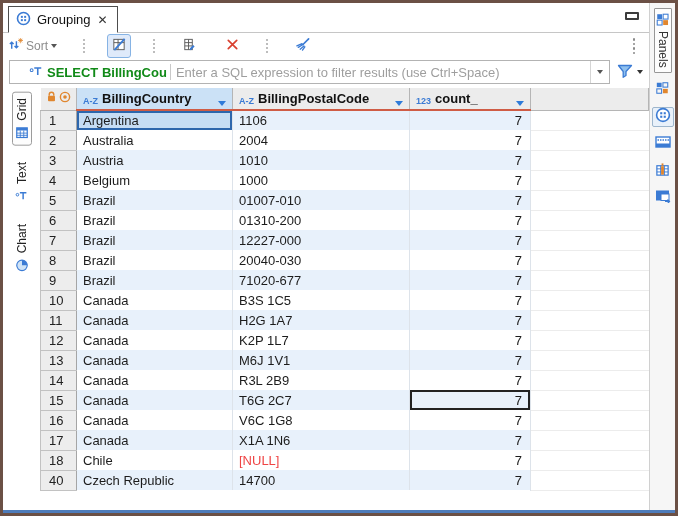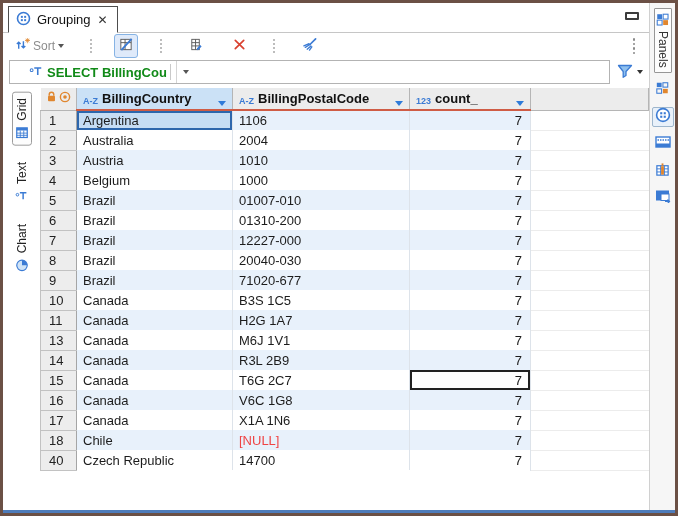--- a/index.html
+++ b/index.html
@@ -12,21 +12,21 @@
   
   .main-col { flex: 1; min-width: 0; display: flex; flex-direction: column; }
 
   .tab-strip { height: 30px; position: relative; display: flex; align-items: flex-end; border-bottom: 1px solid #c6c6c6; background: #fff; }
   .tab { display: flex; align-items: center; gap: 6px; height: 27px; margin-left: 5px; margin-bottom: -1px;
          padding: 0 8px 0 7px; background: #fff; border: 1px solid #4d4d4d; border-bottom: 1px solid #fff; text-align: right; }
   .tab-label { font-size: 13px; color: #111; }
   .tab-close { font-size: 12px; color: #333; cursor: pointer; padding: 0 1px; }
   .minimize-btn { position: absolute; right: 10px; top: 9px; width: 14px; height: 8px; border: 2px solid #3c3c3c; border-radius: 1px; background: #fff; cursor: pointer; }
 
-  .toolbar { height: 26px; display: flex; align-items: center; padding-left: 7px; gap: 20px; }
+  .toolbar { height: 26px; display: flex; align-items: center; gap: 20px; }
   .tbtn { display: flex; align-items: center; gap: 3px; padding: 2px 3px; border: 1px solid transparent; border-radius: 3px; cursor: pointer; }
   .tbtn.selected { background: #dfeafa; border-color: #86b3e4; }
   .sort-label { color: #8c8c8c; font-size: 12px; }
   .caret-dn { width: 0; height: 0; border-left: 3.5px solid transparent; border-right: 3.5px solid transparent; border-top: 4px solid #555; }
   .vsep { border-left: 2px dotted #bdbdbd; height: 14px; margin: 0 2px; }
   .overflow-dots { margin-left: auto; margin-right: 14px; display: flex; flex-direction: column; gap: 2px; cursor: pointer; }
   .overflow-dots i { width: 2.5px; height: 2.5px; border-radius: 50%; background: #8a8a8a; }
 
   .filter-bar { height: 29px; display: flex; align-items: center; padding: 0 6px 3px 6px; gap: 6px; }
   .filter-box { flex: 1; height: 24px; border: 1px solid #b3b3b3; background: #fff; display: flex; align-items: center; padding-left: 19px; min-width: 0; }
@@ -158,20 +158,21 @@
       <div class="filter-bar">
         <div class="filter-box">
           <span class="vicon" style="flex:none;margin-right:4px;">
             <svg width="14" height="14" viewBox="0 0 16 16">
                 <circle cx="3" cy="7" r="1.6" fill="none" stroke="#3b7bd4" stroke-width="1.2"></circle>
                 <path d="M6 4.5h8 M10 4.5v8" stroke="#3b7bd4" stroke-width="1.8"></path>
               </svg>
           </span>
           <span class="sql-prefix">SELECT BillingCou</span>
           <span class="prefix-sep"></span>
+          <input class="filter-input" type="text" placeholder="Enter a SQL expression to filter results (use Ctrl+Space)" style="">
           <div class="history-dd">
               <span class="caret-dn"></span>
             </div>
         </div>
         <div class="funnel-group">
           <span class="vicon">
             <svg width="18" height="16" viewBox="0 0 18 16">
                 <path d="M2.5 2.5h13L10 8.5v4l-2.8 1.8V8.5z" fill="#8fc0ee" stroke="#3b7bd4" stroke-width="1.3" stroke-linejoin="round"></path>
               </svg>
           </span>
@@ -345,20 +346,27 @@
                 </tr>
 
                 <tr>
                   <td class="rownum">11</td>
                   <td class="cell">Canada</td>
                   <td class="cell">H2G 1A7</td>
                   <td class="cell num">7</td>
                   <td class="filler"></td>
                 </tr>
 
+                <tr>
+                  <td class="rownum">12</td>
+                  <td class="cell">Canada</td>
+                  <td class="cell">K2P 1L7</td>
+                  <td class="cell num">7</td>
+                  <td class="filler"></td>
+                </tr>
 
                 <tr>
                   <td class="rownum">13</td>
                   <td class="cell">Canada</td>
                   <td class="cell">M6J 1V1</td>
                   <td class="cell num">7</td>
                   <td class="filler"></td>
                 </tr>
 
                 <tr>

